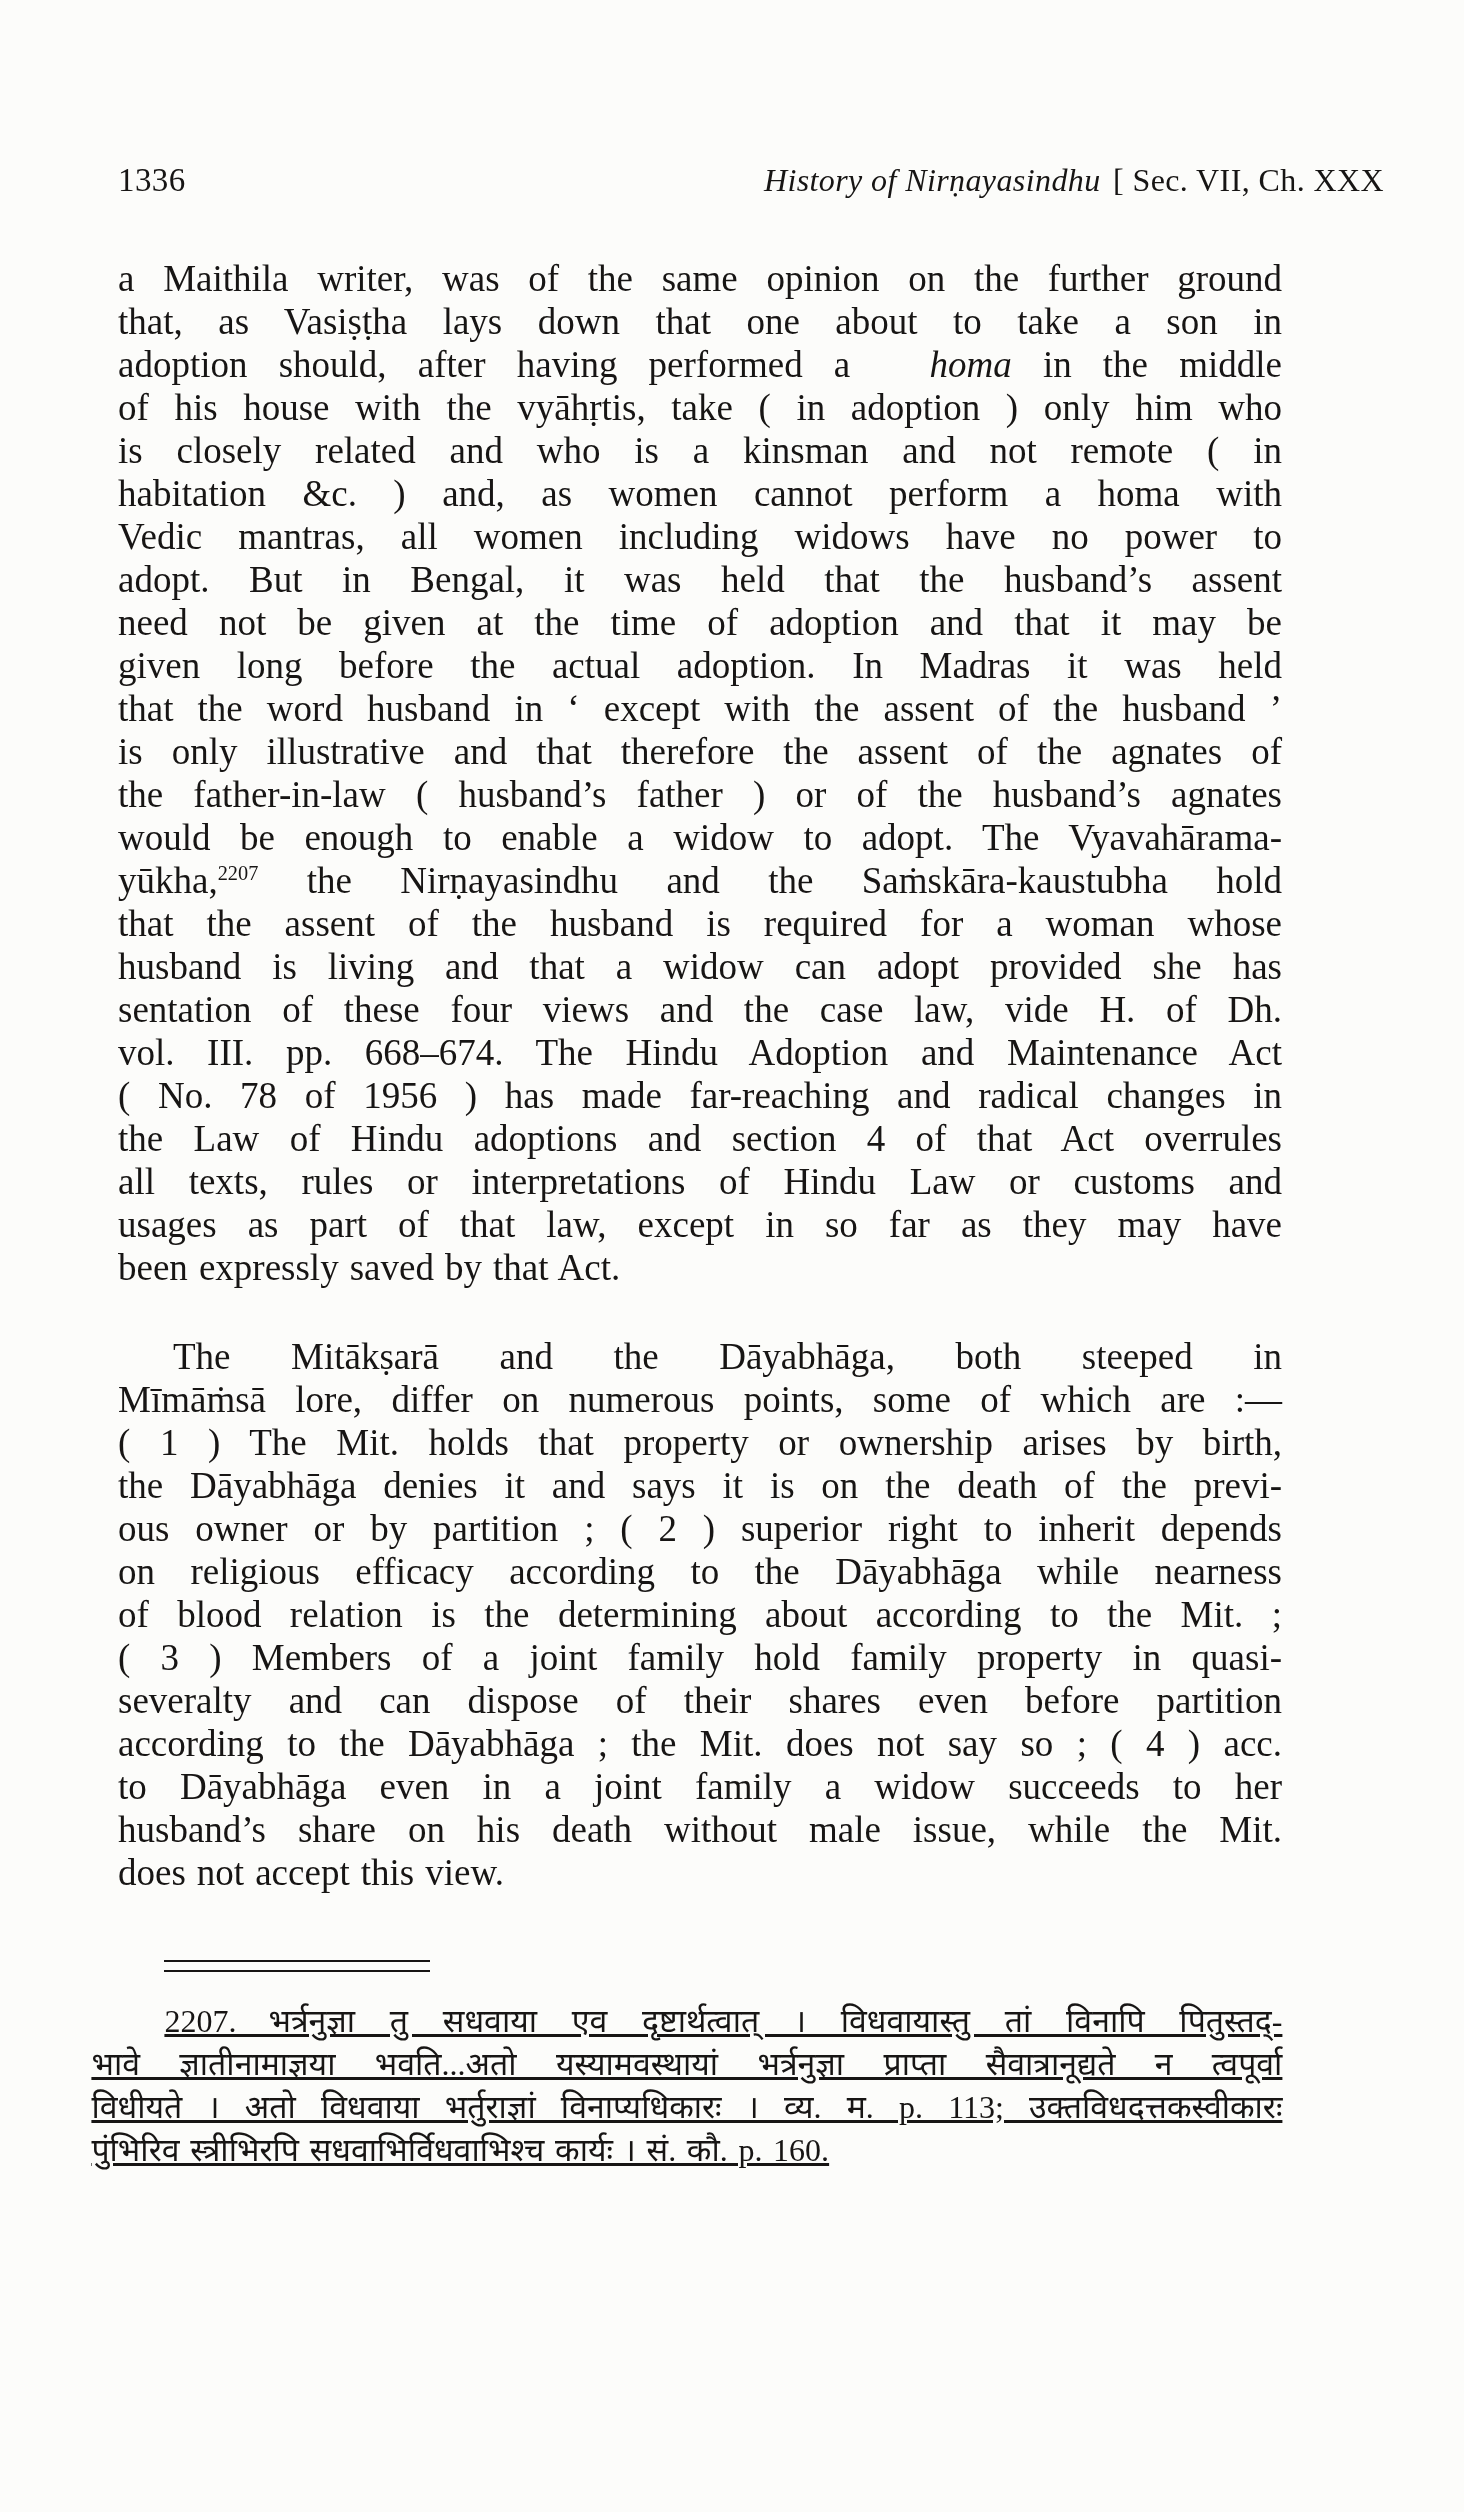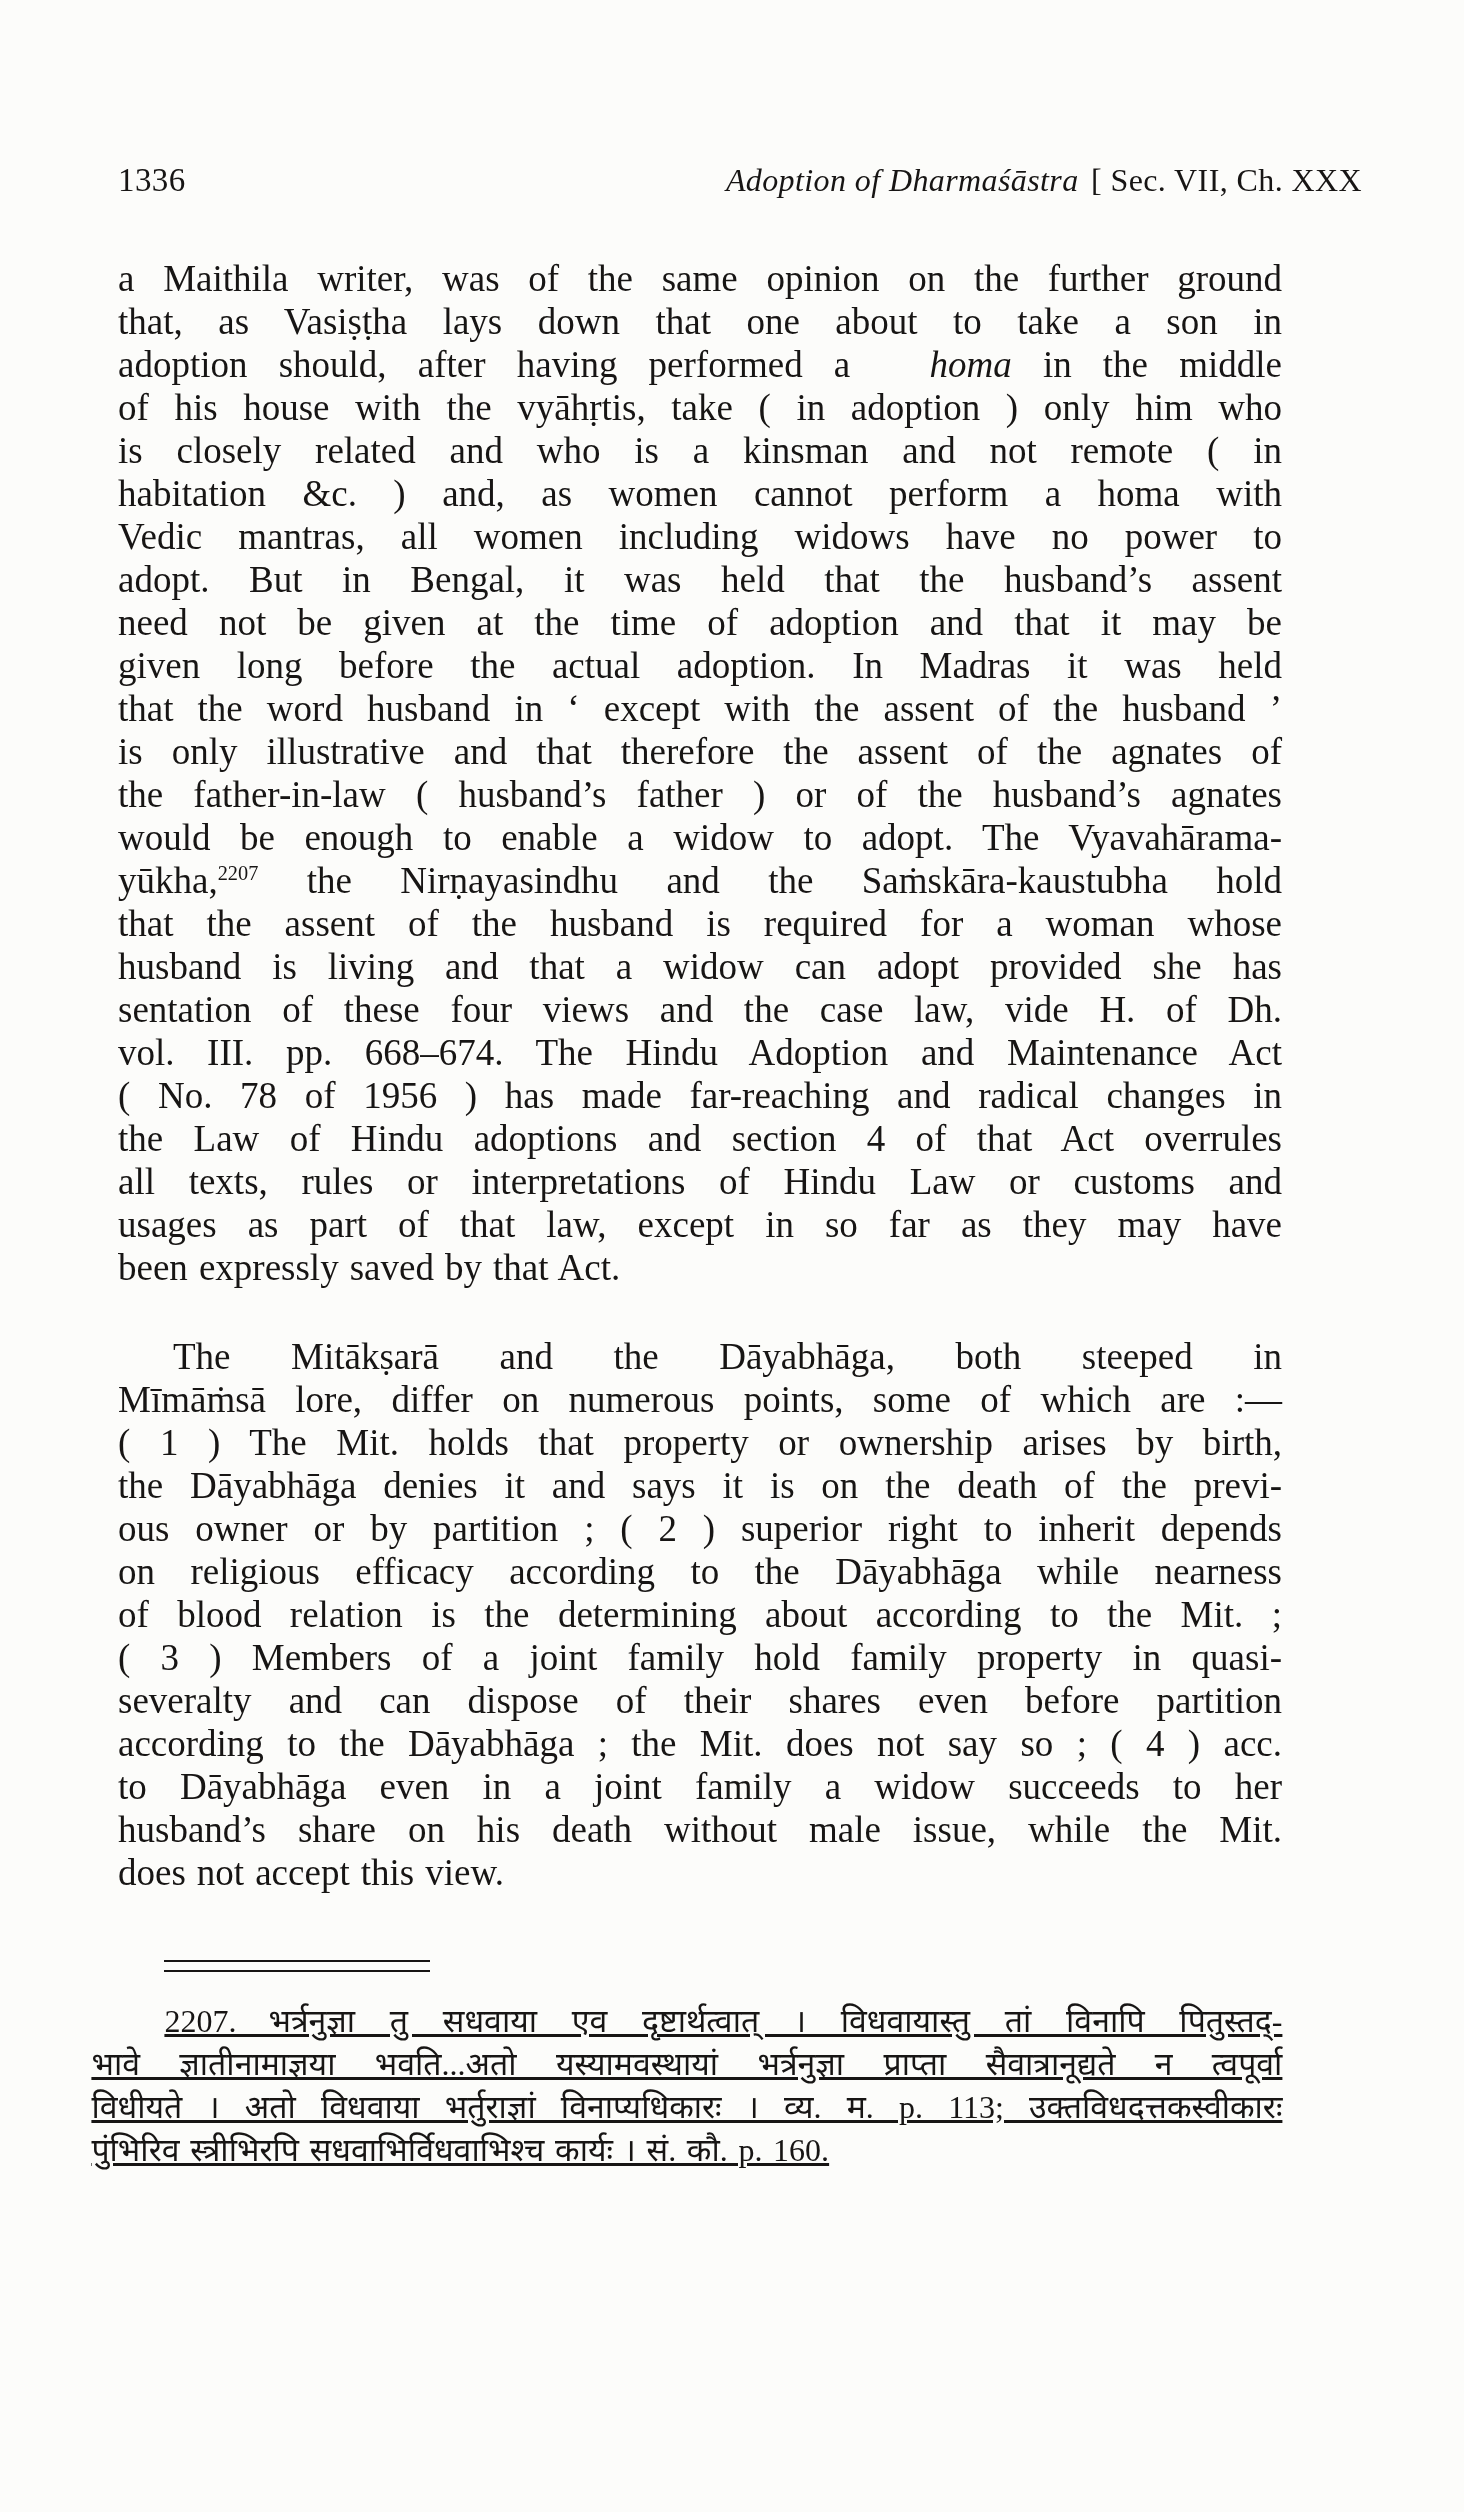--- a/index.html
+++ b/index.html
@@ -9,21 +9,21 @@
   html,body{margin:0;padding:0;background:var(--paper);}
   .page{
     position:relative;
     width:1465px;height:2512px;
     background:var(--paper);
     color:var(--ink);
     font-family:"Liberation Serif","DejaVu Serif",serif;
     overflow:hidden;
   }
   .content{
-    padding:161px 103px 0 118px; 
+    padding:161px 81px 0 118px; 
   }
   
   .running-head{
     display:flex;
     justify-content:space-between;
     align-items:baseline;
     font-size:32px;
     line-height:39px;
     margin-bottom:57px;
     letter-spacing:0.4px;
@@ -73,21 +73,21 @@
 </style>
 </head>
 <body>
 
 <div class="page">
   <div class="content">
 
     <header class="running-head">
       <span class="page-num">1336</span>
       <span class="head-title">
-        <span class="title-italic">Adoption of Dharmaśāstra</span><span class="head-section">[ Sec. VII, Ch. XXX</span>
+        <span class="title-italic">History of Nirṇayasindhu</span><span class="head-section">[ Sec. VII, Ch. XXX</span>
       </span>
     </header>
 
     <main>
       <section class="paragraph para1">
           <div class="line">a Maithila writer, was of the same opinion on the further ground</div>
           <div class="line">that, as Vasiṣṭha lays down that one about to take a son in</div>
           <div class="line">adoption should, after having performed a <i>homa</i> in the middle</div>
           <div class="line">of his house with the vyāhṛtis, take ( in adoption ) only him who</div>
           <div class="line">is closely related and who is a kinsman and not remote ( in</div>

